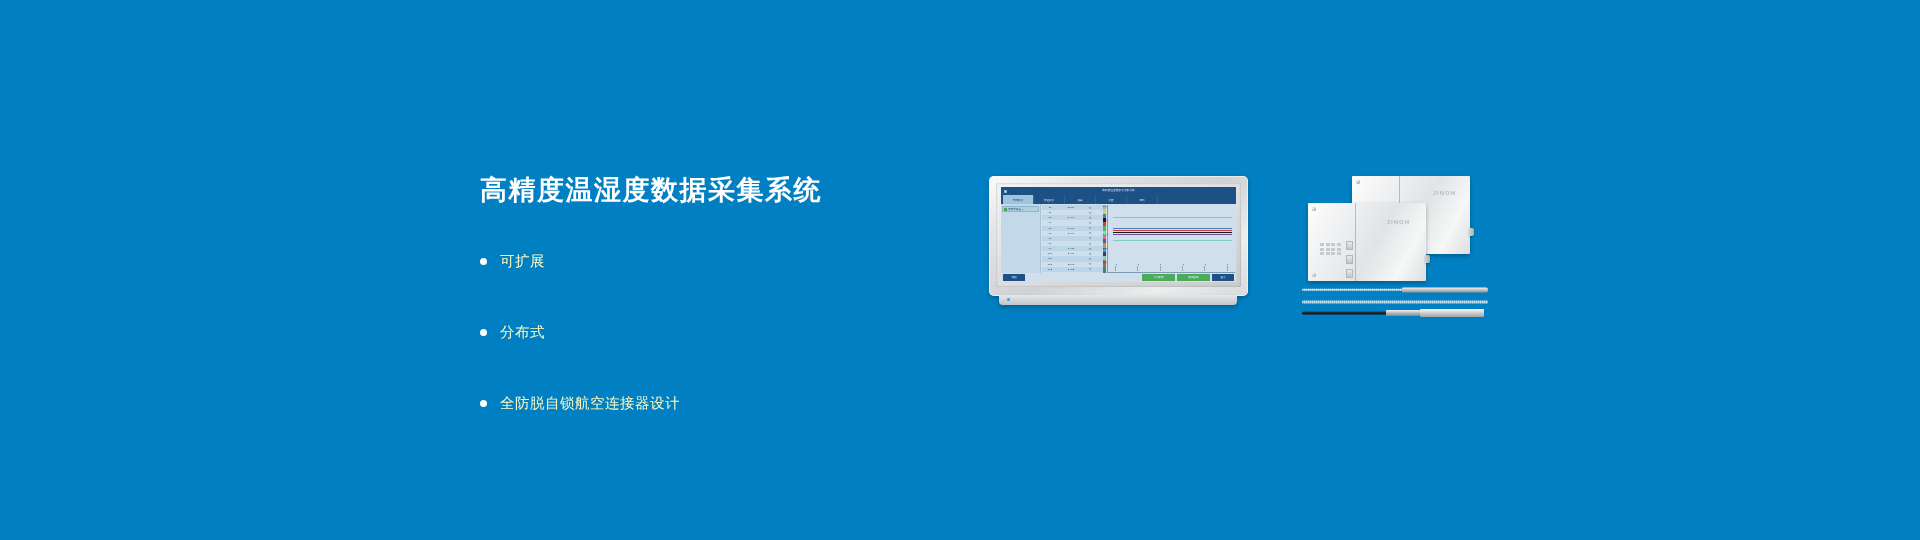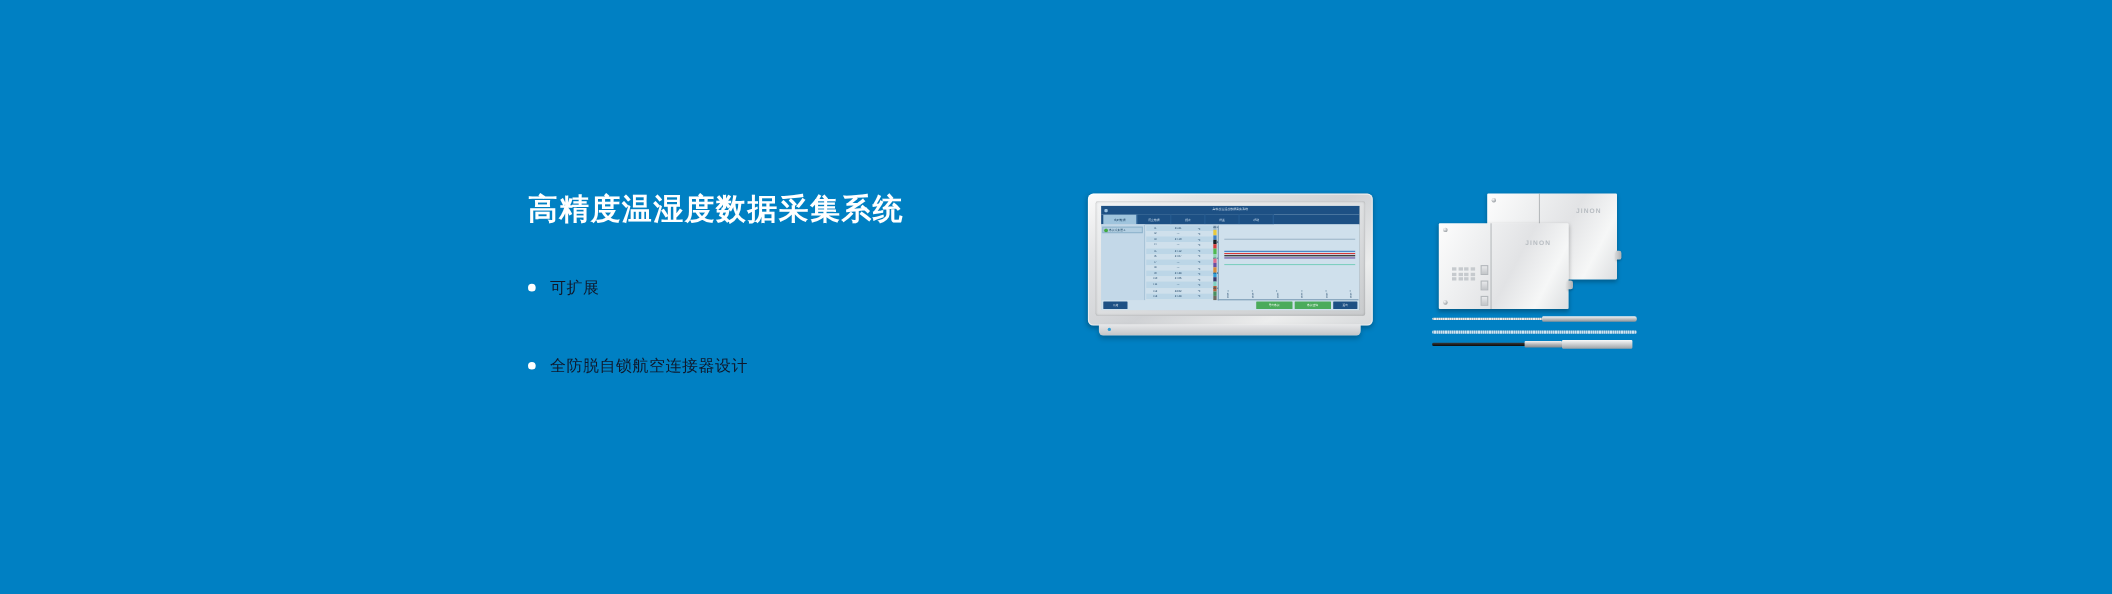--- a/index.html
+++ b/index.html
@@ -41,21 +41,21 @@
   #bullets {
     margin-top:22px;
     list-style:none;
   }
   .bullet {
     display:flex;
     align-items:center;
     height:31px;
     font-size:14.5px;
     letter-spacing:.5px;
-    color:#0f172a;
+    color:#fef9c3;
     margin-top:40px;
   }
   .bullet .dot {
     width:7px; height:7px;
     border-radius:50%;
     background:#ffffff;
     margin-right:13px;
     flex:0 0 auto;
   }
 
@@ -317,20 +317,24 @@
 
   <div id="copy">
 
     <div id="headline">高精度温湿度数据采集系统</div>
 
 
     <ul id="bullets">
       <li class="bullet">
         <span class="dot"></span>
         <span>可扩展</span>
+      </li>
+      <li class="bullet">
+        <span class="dot"></span>
+        <span>分布式</span>
       </li>
       <li class="bullet">
         <span class="dot"></span>
         <span>全防脱自锁航空连接器设计</span>
       </li>
     </ul>
   </div>
 
   <div id="monitor">
     <div id="mon-bezel"></div>

